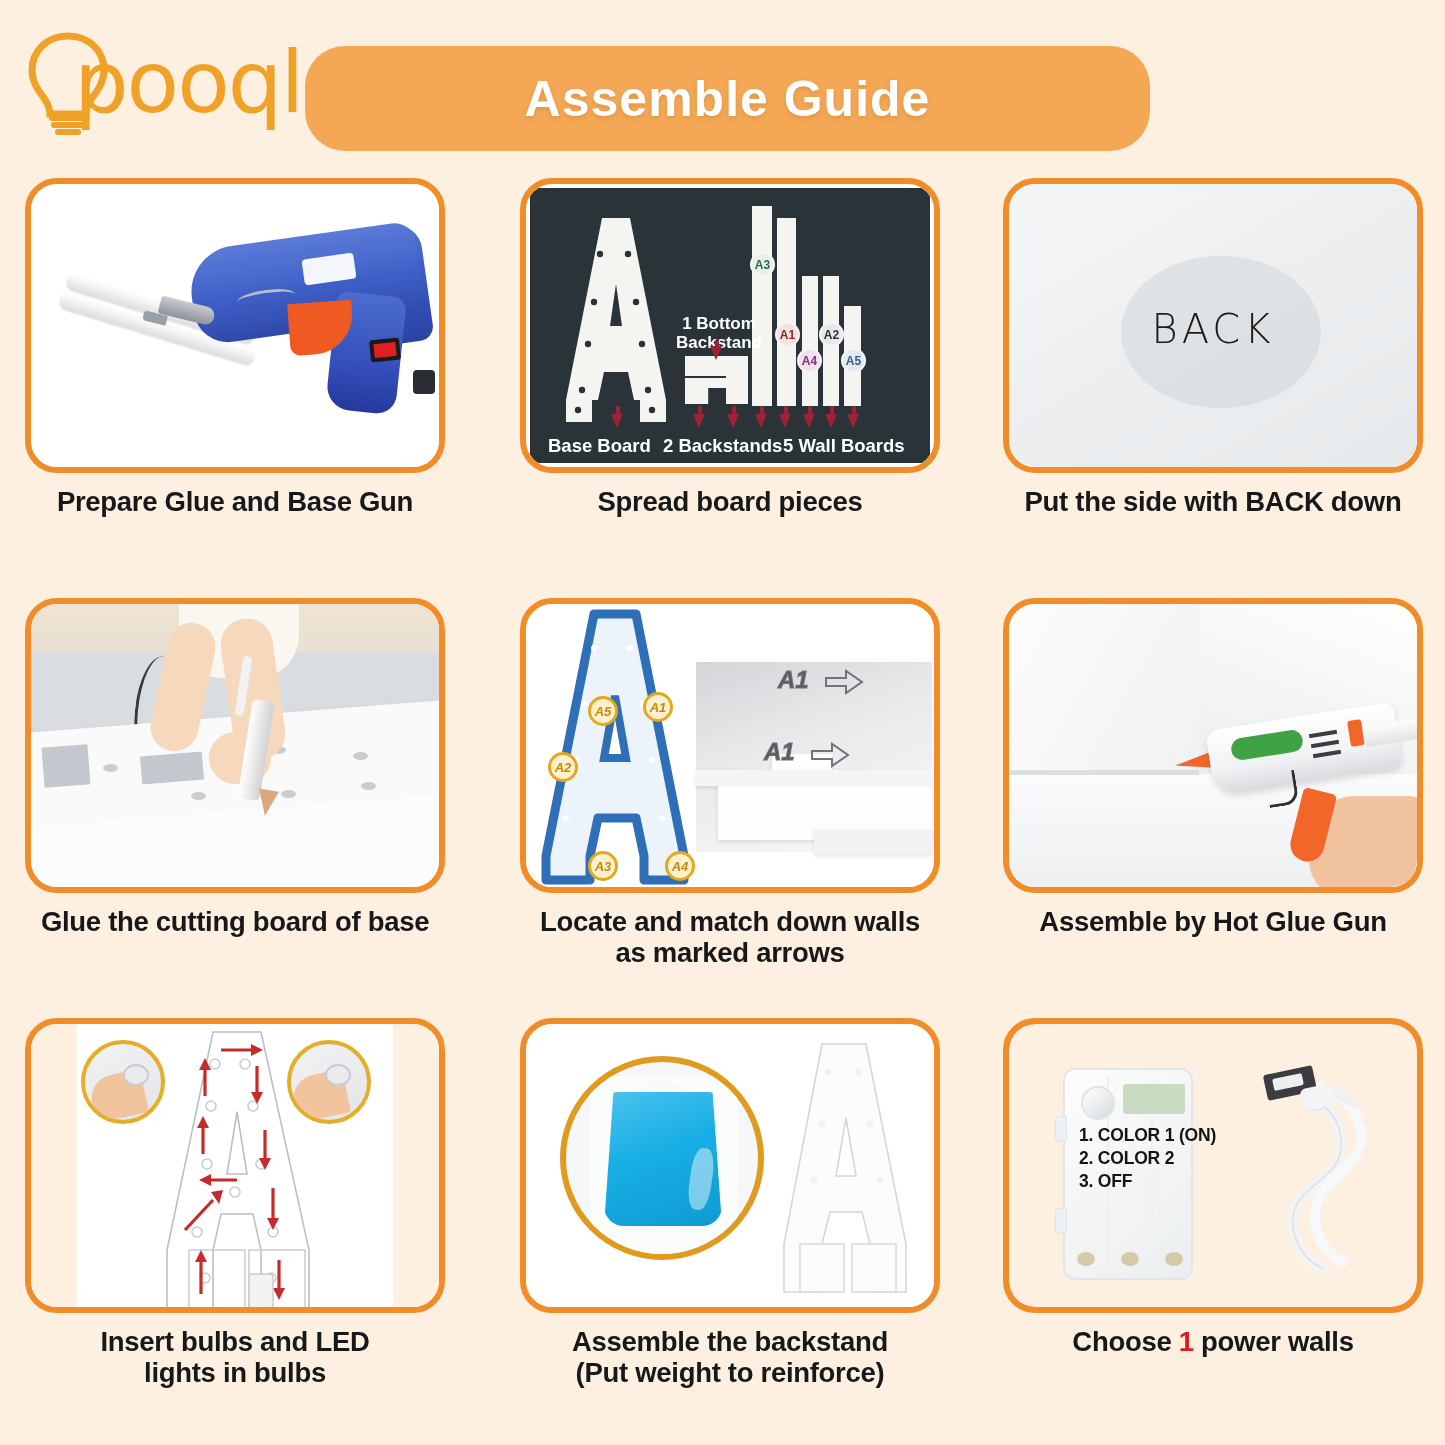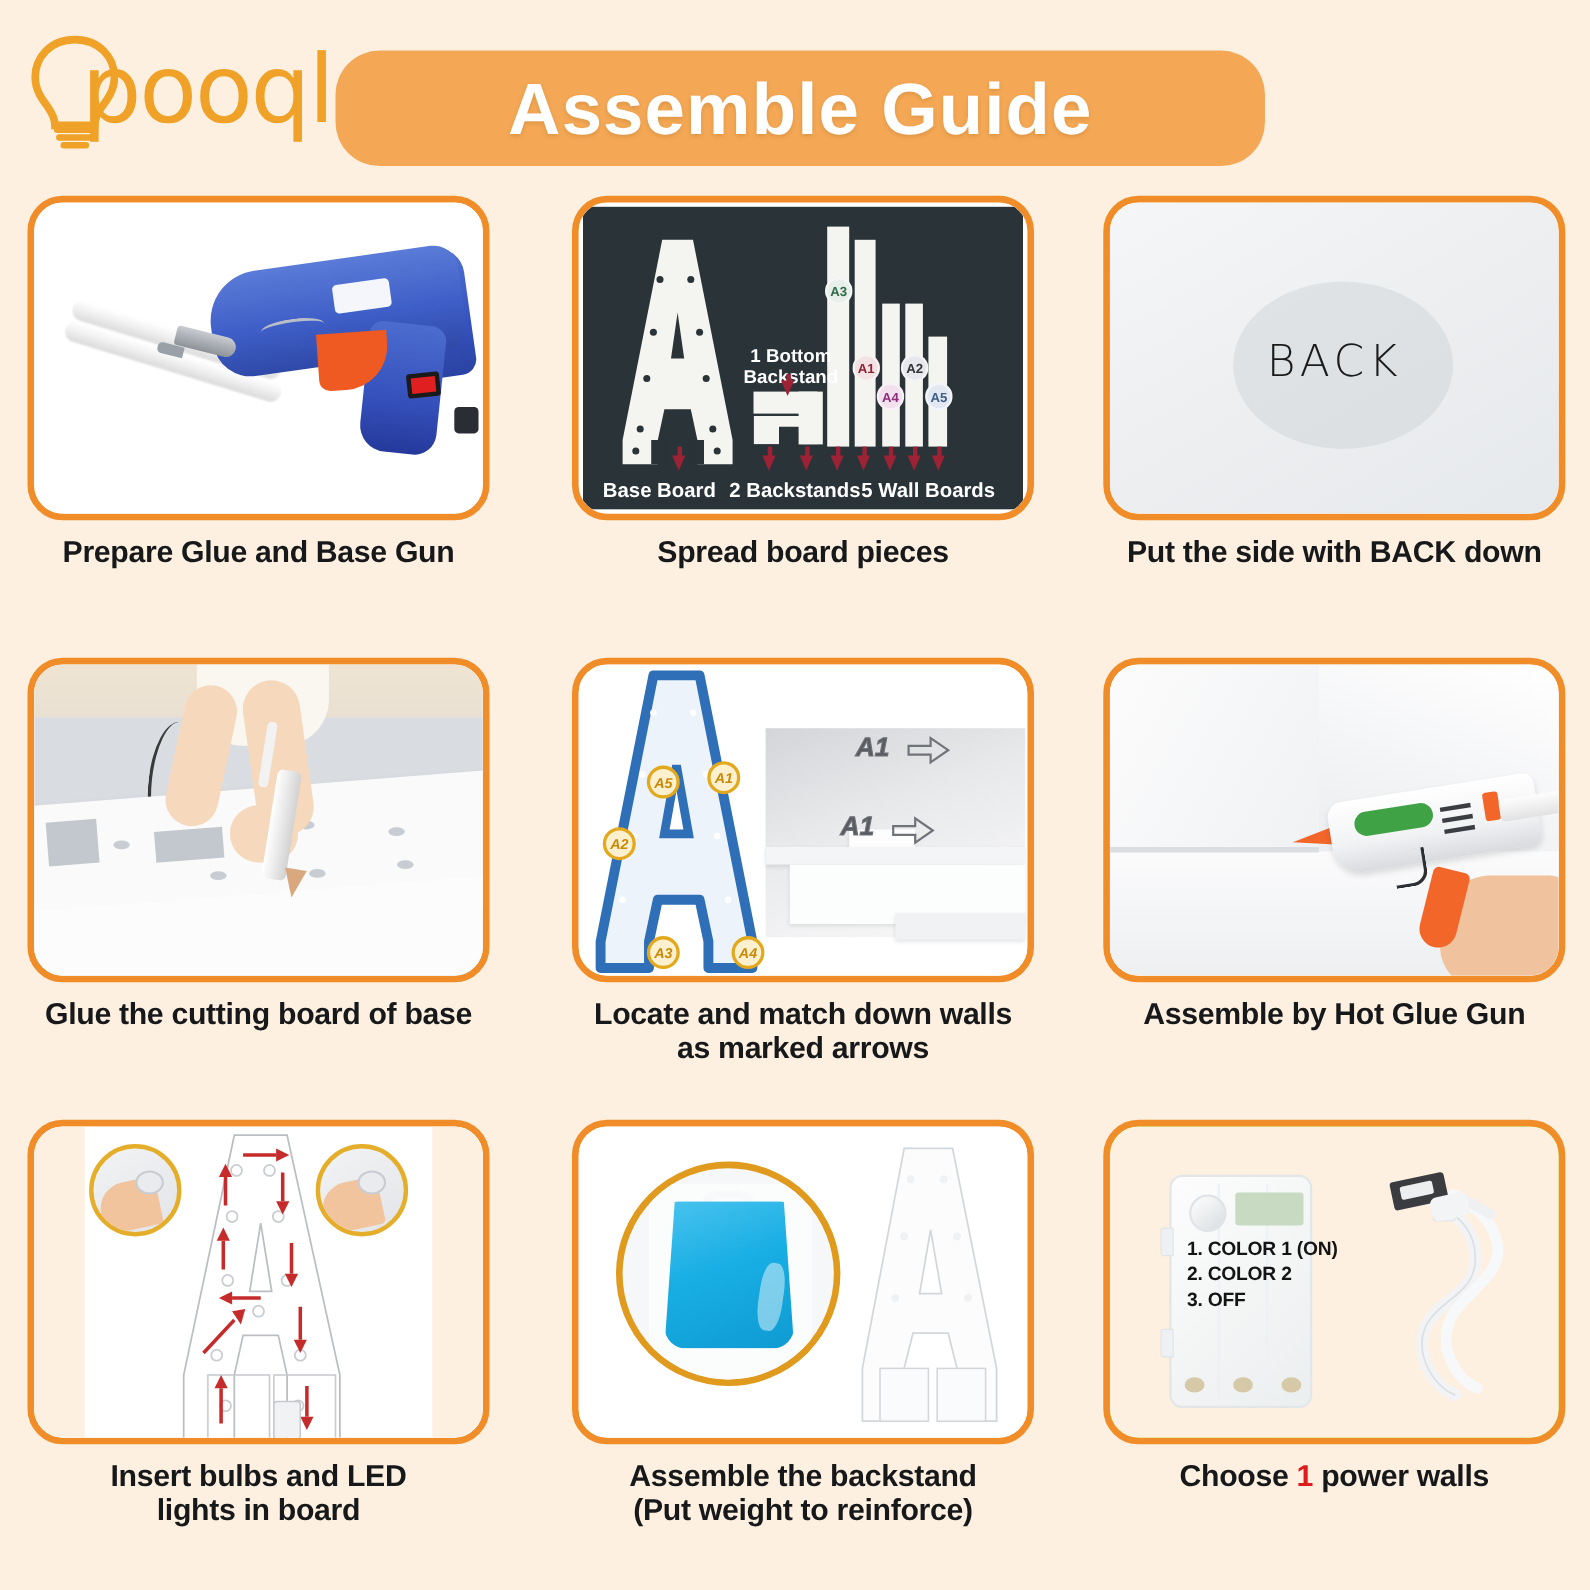--- a/index.html
+++ b/index.html
@@ -17,37 +17,37 @@
   .logo-mark { position: absolute; left: 0; top: 8px; width: 92px; height: 112px; }
   .logo-word { position: absolute; left: 52px; top: 14px; font-size: 86px; font-weight: 400;
     color: #EFA227; letter-spacing: -2px; font-family: "DejaVu Sans", sans-serif; }
 
   .title-pill {
     position: absolute; left: 305px; top: 46px; width: 845px; height: 105px;
     background: #F4A855; border-radius: 40px;
     display: flex; align-items: center; justify-content: center;
   }
   .title-text {
-    color: #FFFFFF; font-size: 66px; font-weight: bold; letter-spacing: 1px;
+    color: #FFFFFF; font-size: 50px; font-weight: bold; letter-spacing: 1px;
     text-shadow: 0 2px 4px rgba(150,90,20,.25);
     font-family: "Liberation Sans", sans-serif;
   }
 
   
   .grid { position: absolute; left: 0; top: 178px; width: 1445px; }
   .row { position: relative; width: 1445px; height: 420px; }
   .cell { position: absolute; top: 0; width: 420px; height: 420px; }
   .c0 { left: 25px; } .c1 { left: 520px; } .c2 { left: 1003px; }
 
   .card {
     position: relative; width: 420px; height: 295px;
     border: 6px solid #F08D29; border-radius: 32px;
     background: #FFFFFF; overflow: hidden;
   }
-  .card.cream { background: #bef264; }
+  .card.cream { background: #f97316; }
   .card-inner { position: absolute; inset: 0; border-radius: 26px; overflow: hidden; }
 
   .caption {
     width: 440px; margin: 14px -10px 0 -10px; text-align: center;
     font-size: 27.5px; font-weight: bold; color: #17181A; line-height: 1.12;
     letter-spacing: -0.3px;
   }
   .caption .hl { color: #E01B1B; }
 
   
@@ -510,21 +510,21 @@
                 <div class="bulbg"></div>
             </div>
             <div class="circ-photo" style="left:256px; top:16px;">
               <div class="thumbhand" style="left:2px;"></div>
                 <div class="bulbg" style="left:34px;"></div>
             </div>
           </div>
         </div>
         <div class="caption">
           <span>Insert bulbs and LED</span><br>
-          <span>lights in board</span>
+          <span>lights in bulbs</span>
         </div>
       </div>
 
       <div class="cell c1">
         <div class="card">
           <div class="card-inner p8">
             <div class="bigcirc">
               <div class="standwhite"></div>
               <div class="baghandle"></div>
               <div class="bag">

